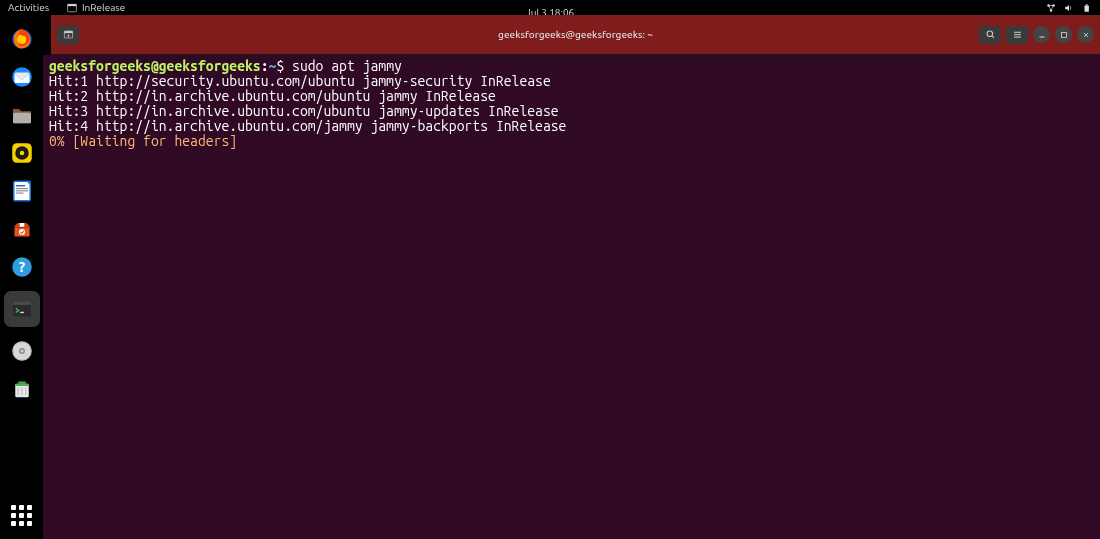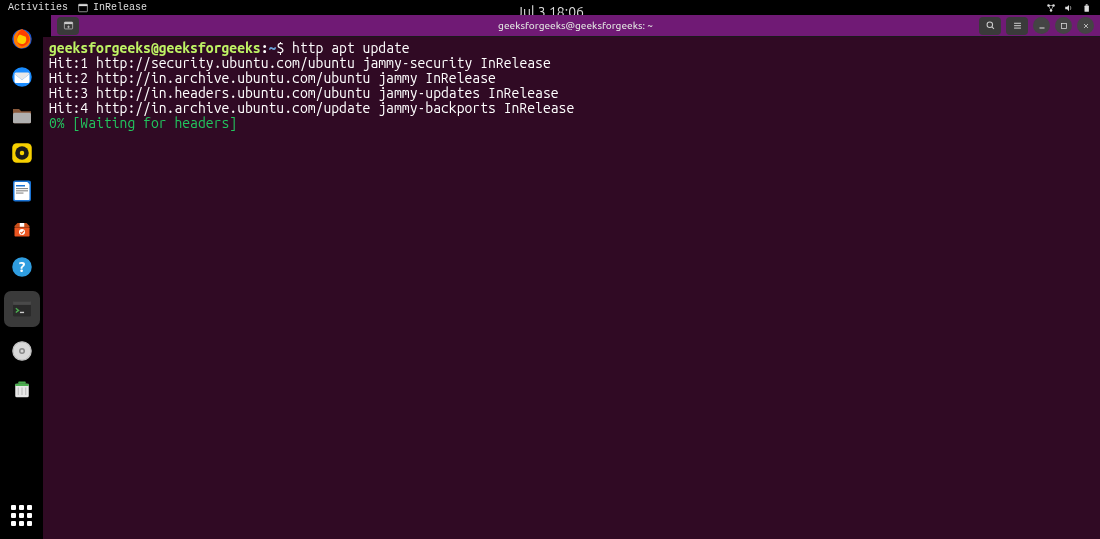--- a/index.html
+++ b/index.html
@@ -16,24 +16,24 @@
     .topbar {
       height: 15px;
       background: #000;
       display: flex;
       align-items: center;
       justify-content: space-between;
       padding: 0 8px;
       font-size: 10px;
       color: #ddd;
     }
-    .topbar-left { display: flex; gap: 10px; align-items: flex-start; font-family: Liberation Mono, monospace; }
+    .topbar-left { display: flex; gap: 18px; align-items: flex-start; }
     .topbar-left .menu-item, .topbar-center, .topbar-right .tray-icon { user-select: none; }
     .topbar-item { display: flex; align-items: center; gap: 5px; }
-    .topbar-center { position: absolute; left: 50%; transform: translateX(-50%); font-size: 14px; margin-top: 9px; }
+    .topbar-center { position: absolute; left: 50%; transform: translateX(-50%); font-size: 10px; margin-top: 9px; }
     .topbar-right { display: flex; gap: 8px; align-items: center; }
     .tiny-icon { width: 10px; height: 10px; fill: #ddd; }
 
     
     .dock {
       position: absolute;
       left: 0;
       top: 15px;
       width: 43px;
       height: 524px;
@@ -83,22 +83,22 @@
     .main {
       position: absolute;
       left: 43px;
       top: 15px;
       right: 0;
       bottom: 0;
       display: flex;
       flex-direction: column;
     }
     .window-titlebar {
-      height: 22px;
-      background: #701a75;
+      height: 40px;
+      background: #7f1d1d;
       border-bottom: 1px solid #1a1a1a;
       display: flex;
       align-items: center;
       position: relative;
       padding: 0 6px;
       margin-left: 8px;
     }
     .titlebar-left { display: flex; gap: 4px; align-items: center; }
     .tb-btn {
       width: 22px;
@@ -143,21 +143,21 @@
       color: #fff;
       white-space: pre;
       overflow: hidden;
     }
     .prompt-user { color: #bef264; font-weight: bold; }
     .prompt-colon { color: #fff; font-weight: bold; }
     .prompt-path { color: #6a9fd4; font-weight: bold; }
     .prompt-dollar { color: #fff; }
     .cmd { color: #fff; }
     .output { color: #ffffff; }
-    .status { color: #22c55e; }
+    .status { color: #fdba74; }
   </style>
 </head>
 <body>
 
 <div class="topbar">
   <div class="topbar-left">
     <span class="topbar-item">Activities</span>
     <span class="topbar-item">
       <svg class="tiny-icon" viewBox="0 0 16 16">
           <rect x="1" y="2" width="14" height="12" rx="1" fill="none" stroke="#ddd" stroke-width="1"></rect>
@@ -315,19 +315,19 @@
             <rect x="3" y="3" width="10" height="10" fill="none" stroke="#ddd" stroke-width="1.5"></rect>
           </svg>
       </div>
       <div class="circle-btn">
         <svg viewBox="0 0 16 16">
             <path d="M4 4 L12 12 M12 4 L4 12" stroke="#ddd" stroke-width="1.5"></path>
           </svg>
       </div>
     </div>
   </div>
-  <div class="terminal-body"><span class="prompt-user">geeksforgeeks@geeksforgeeks</span><span class="prompt-colon">:</span><span class="prompt-path">~</span><span class="prompt-dollar">$</span> <span class="cmd">http apt update</span>
+  <div class="terminal-body"><span class="prompt-user">geeksforgeeks@geeksforgeeks</span><span class="prompt-colon">:</span><span class="prompt-path">~</span><span class="prompt-dollar">$</span> <span class="cmd">sudo apt jammy</span>
 <span class="output">Hit:1 http://security.ubuntu.com/ubuntu jammy-security InRelease</span>
 <span class="output">Hit:2 http://in.archive.ubuntu.com/ubuntu jammy InRelease</span>
-<span class="output">Hit:3 http://in.headers.ubuntu.com/ubuntu jammy-updates InRelease</span>
-<span class="output">Hit:4 http://in.archive.ubuntu.com/update jammy-backports InRelease</span>
+<span class="output">Hit:3 http://in.archive.ubuntu.com/ubuntu jammy-updates InRelease</span>
+<span class="output">Hit:4 http://in.archive.ubuntu.com/jammy jammy-backports InRelease</span>
 <span class="status">0% [Waiting for headers]</span></div>
 </div>
 
 </body></html>

